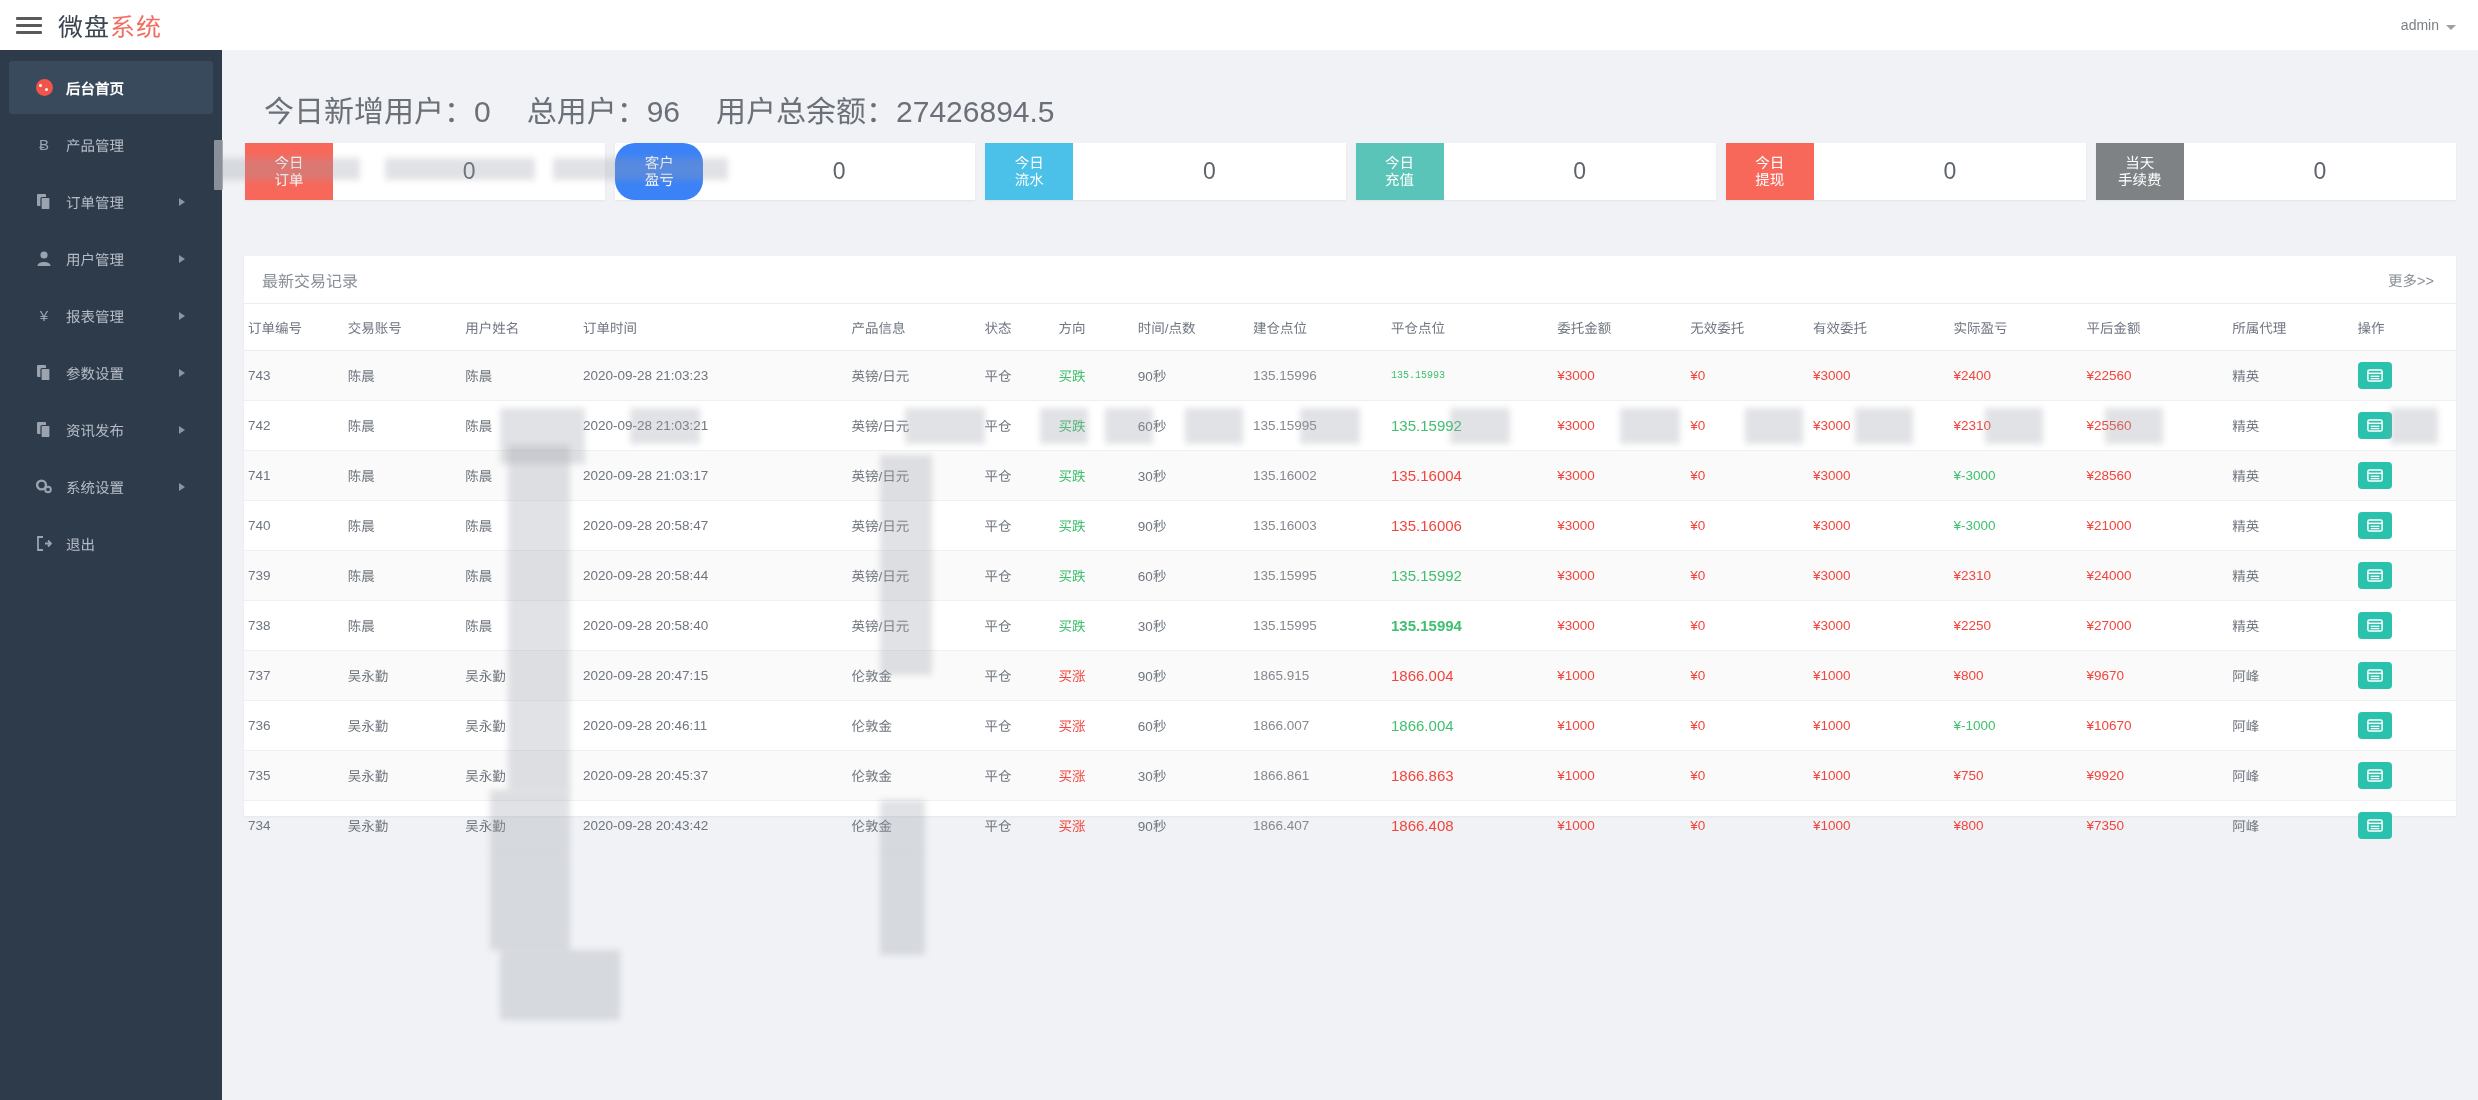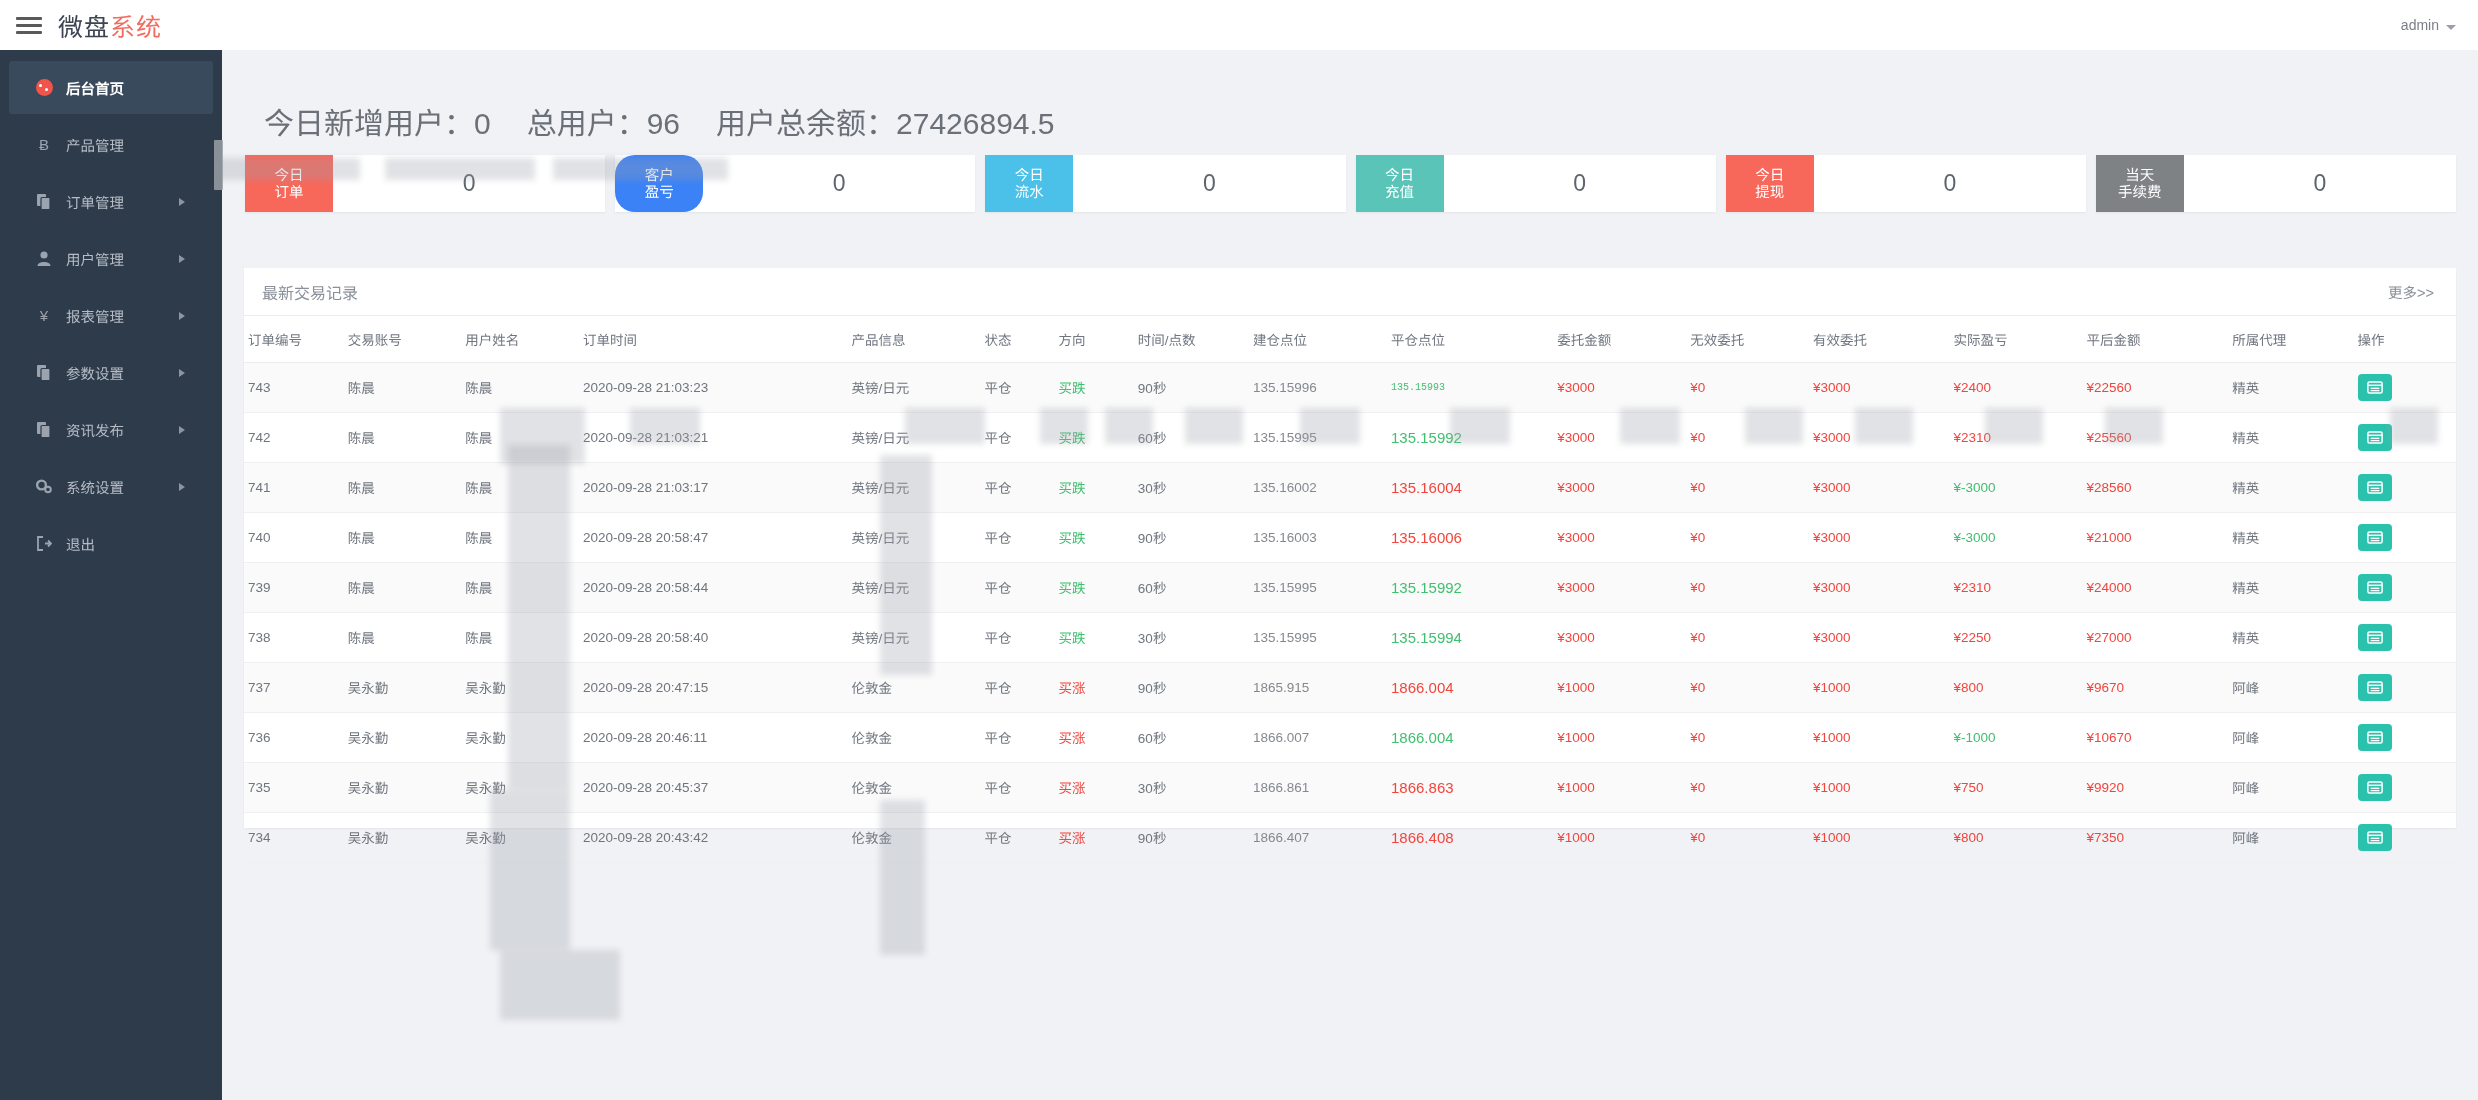--- a/index.html
+++ b/index.html
@@ -98,21 +98,21 @@
     width: 9px; height: 50px;
     background: #9aa0a6; opacity: .85;
     border-radius: 1px; z-index: 22;
   }
 
   
   .main {
     position: absolute; top: 50px; left: 222px;
     width: 2256px; height: 1050px;
     background: #f0f2f5;
-    padding: 12px 22px;
+    padding: 0 22px;
   }
 
   
   .headline {
     height: 84px;
     display: flex; align-items: flex-end;
     padding-left: 20px; padding-bottom: 3px;
     font-size: 30px; color: #6b7078;
     gap: 36px;
     overflow: hidden;
@@ -554,21 +554,21 @@
           <tr class="">
             <td>738</td>
             <td>陈晨</td>
             <td>陈晨</td>
             <td>2020-09-28 20:58:40</td>
             <td>英镑/日元</td>
             <td>平仓</td>
             <td class="c-green">买跌</td>
             <td>30秒</td>
             <td class="c-grey">135.15995</td>
-            <td class="c-green" style="font-size: 15px;">135.15994</td>
+            <td class="c-green" style="font-size: 15px; font-weight: bold;">135.15994</td>
             <td class="c-money">¥3000</td>
             <td class="c-money">¥0</td>
             <td class="c-money">¥3000</td>
             <td class="c-money">¥2250</td>
             <td class="c-money">¥27000</td>
             <td>精英</td>
             <td><span class="op-btn">
                 <svg width="16" height="13" viewBox="0 0 16 13">
                   <rect x="0.9" y="0.9" width="14.2" height="11.2" rx="1.6" fill="none" stroke="#ffffff" stroke-width="1.5"></rect>
                   <line x1="0.9" y1="4.3" x2="15.1" y2="4.3" stroke="#ffffff" stroke-width="1.5"></line>

